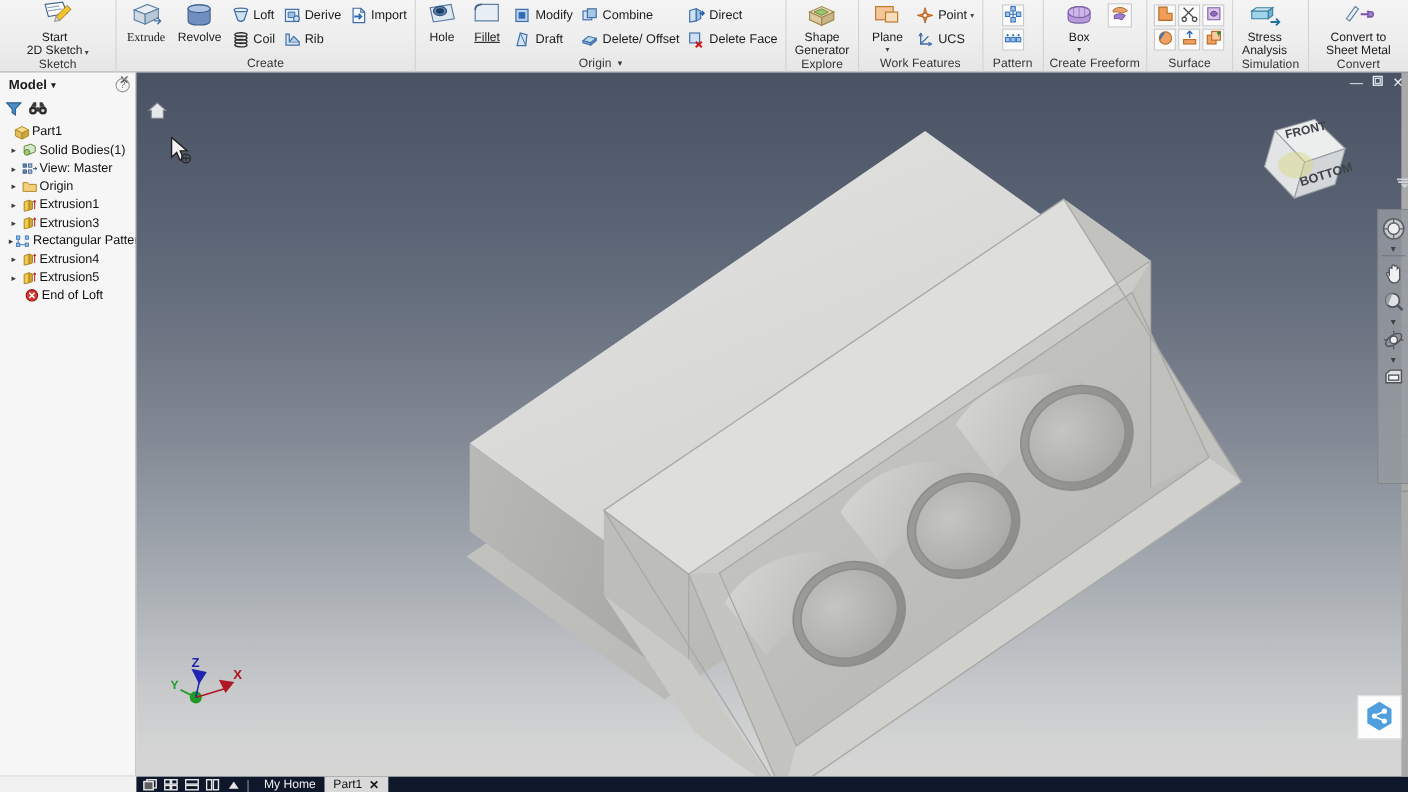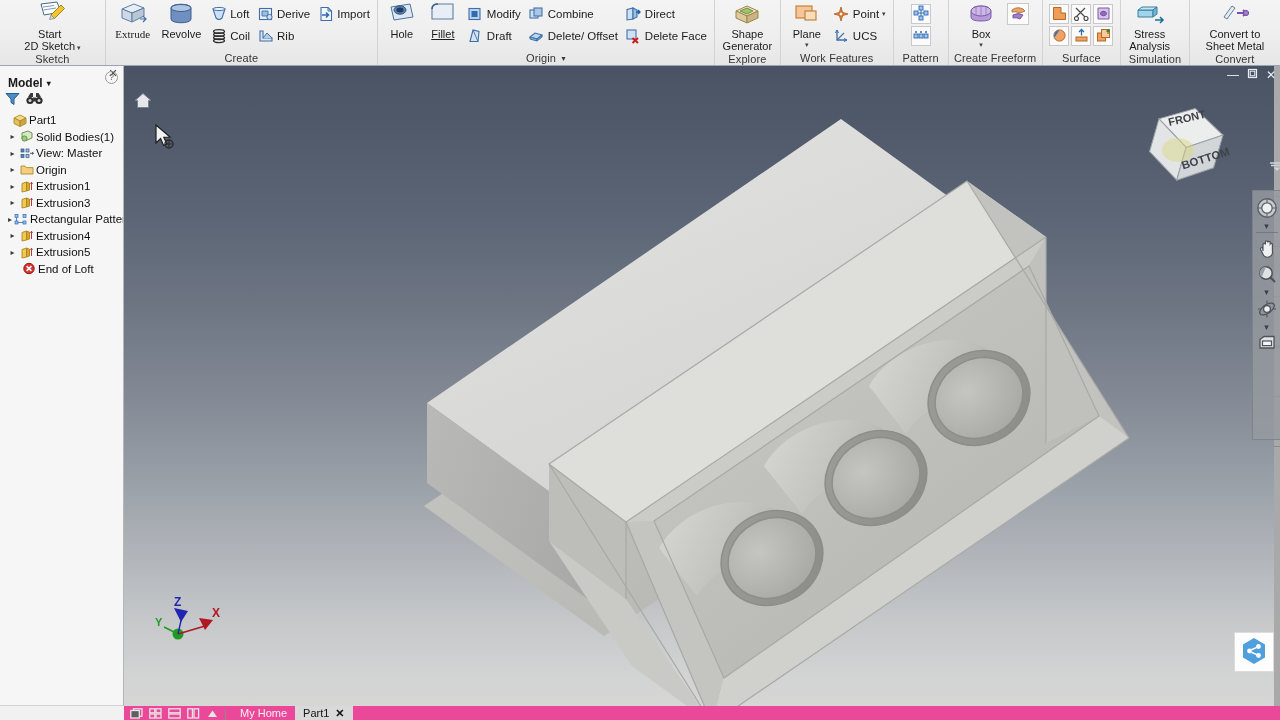--- a/index.html
+++ b/index.html
@@ -71,21 +71,21 @@
   #browser {
     position:absolute; left:0; top:66px; width:124px; height:654px;
     background:#f6f6f6; border-right:1px solid #b6b6b6;
     display:flex; flex-direction:column;
   }
   #browser-close {
     position:absolute; right:3px; top:2px; width:14px; height:12px;
     font-size:11px; line-height:11px; text-align:center; color:#4a4a4a; cursor:default;
   }
   #browser-head {
-    height:24px; display:flex; align-items:flex-end; padding:4px 6px 0 8px;
+    height:24px; display:flex; align-items:flex-start; padding:4px 6px 0 8px;
     position:relative;
   }
   #browser-title { font-size:12px; font-weight:bold; color:#1a1a1a; }
   #browser-title .caret { font-size:8px; margin-left:4px; position:relative; top:-1px; }
   #browser-help {
     position:absolute; right:5px; top:5px;
     width:13px; height:13px; border-radius:50%;
     border:1px solid #9a9a9a; color:#6a6a6a;
     font-size:9px; line-height:11px; text-align:center; cursor:default;
   }
@@ -158,21 +158,21 @@
   }
   .vp-tick { position:absolute; right:0; width:6px; height:1px; background:#8d8d8d; }
 
   
   #bottombar {
     position:absolute; left:0; top:706px; width:1280px; height:14px;
     background:#f1f1f1;
   }
   #doctabs {
     position:absolute; left:124px; top:706px; width:1156px; height:14px;
-    background:#ec4899; display:flex; align-items:flex-end;
+    background:#0f172a; display:flex; align-items:flex-end;
   }
   #winicons { display:flex; align-items:center; height:14px; padding-left:6px; gap:6px; }
   .winico { width:13px; height:11px; display:flex; align-items:center; justify-content:center; cursor:default; }
   .tabsep { width:1px; height:11px; background:#8b8b8b; margin:0 6px; }
   .dtab {
     height:14px; padding:0 8px; display:flex; align-items:center; gap:6px;
     font-size:11px; color:#f2f2f2; cursor:default; white-space:nowrap;
   }
   .dtab.active { background:#d9d9d9; color:#141414; }
   .dtab .tclose { font-size:11px; font-weight:bold; }

